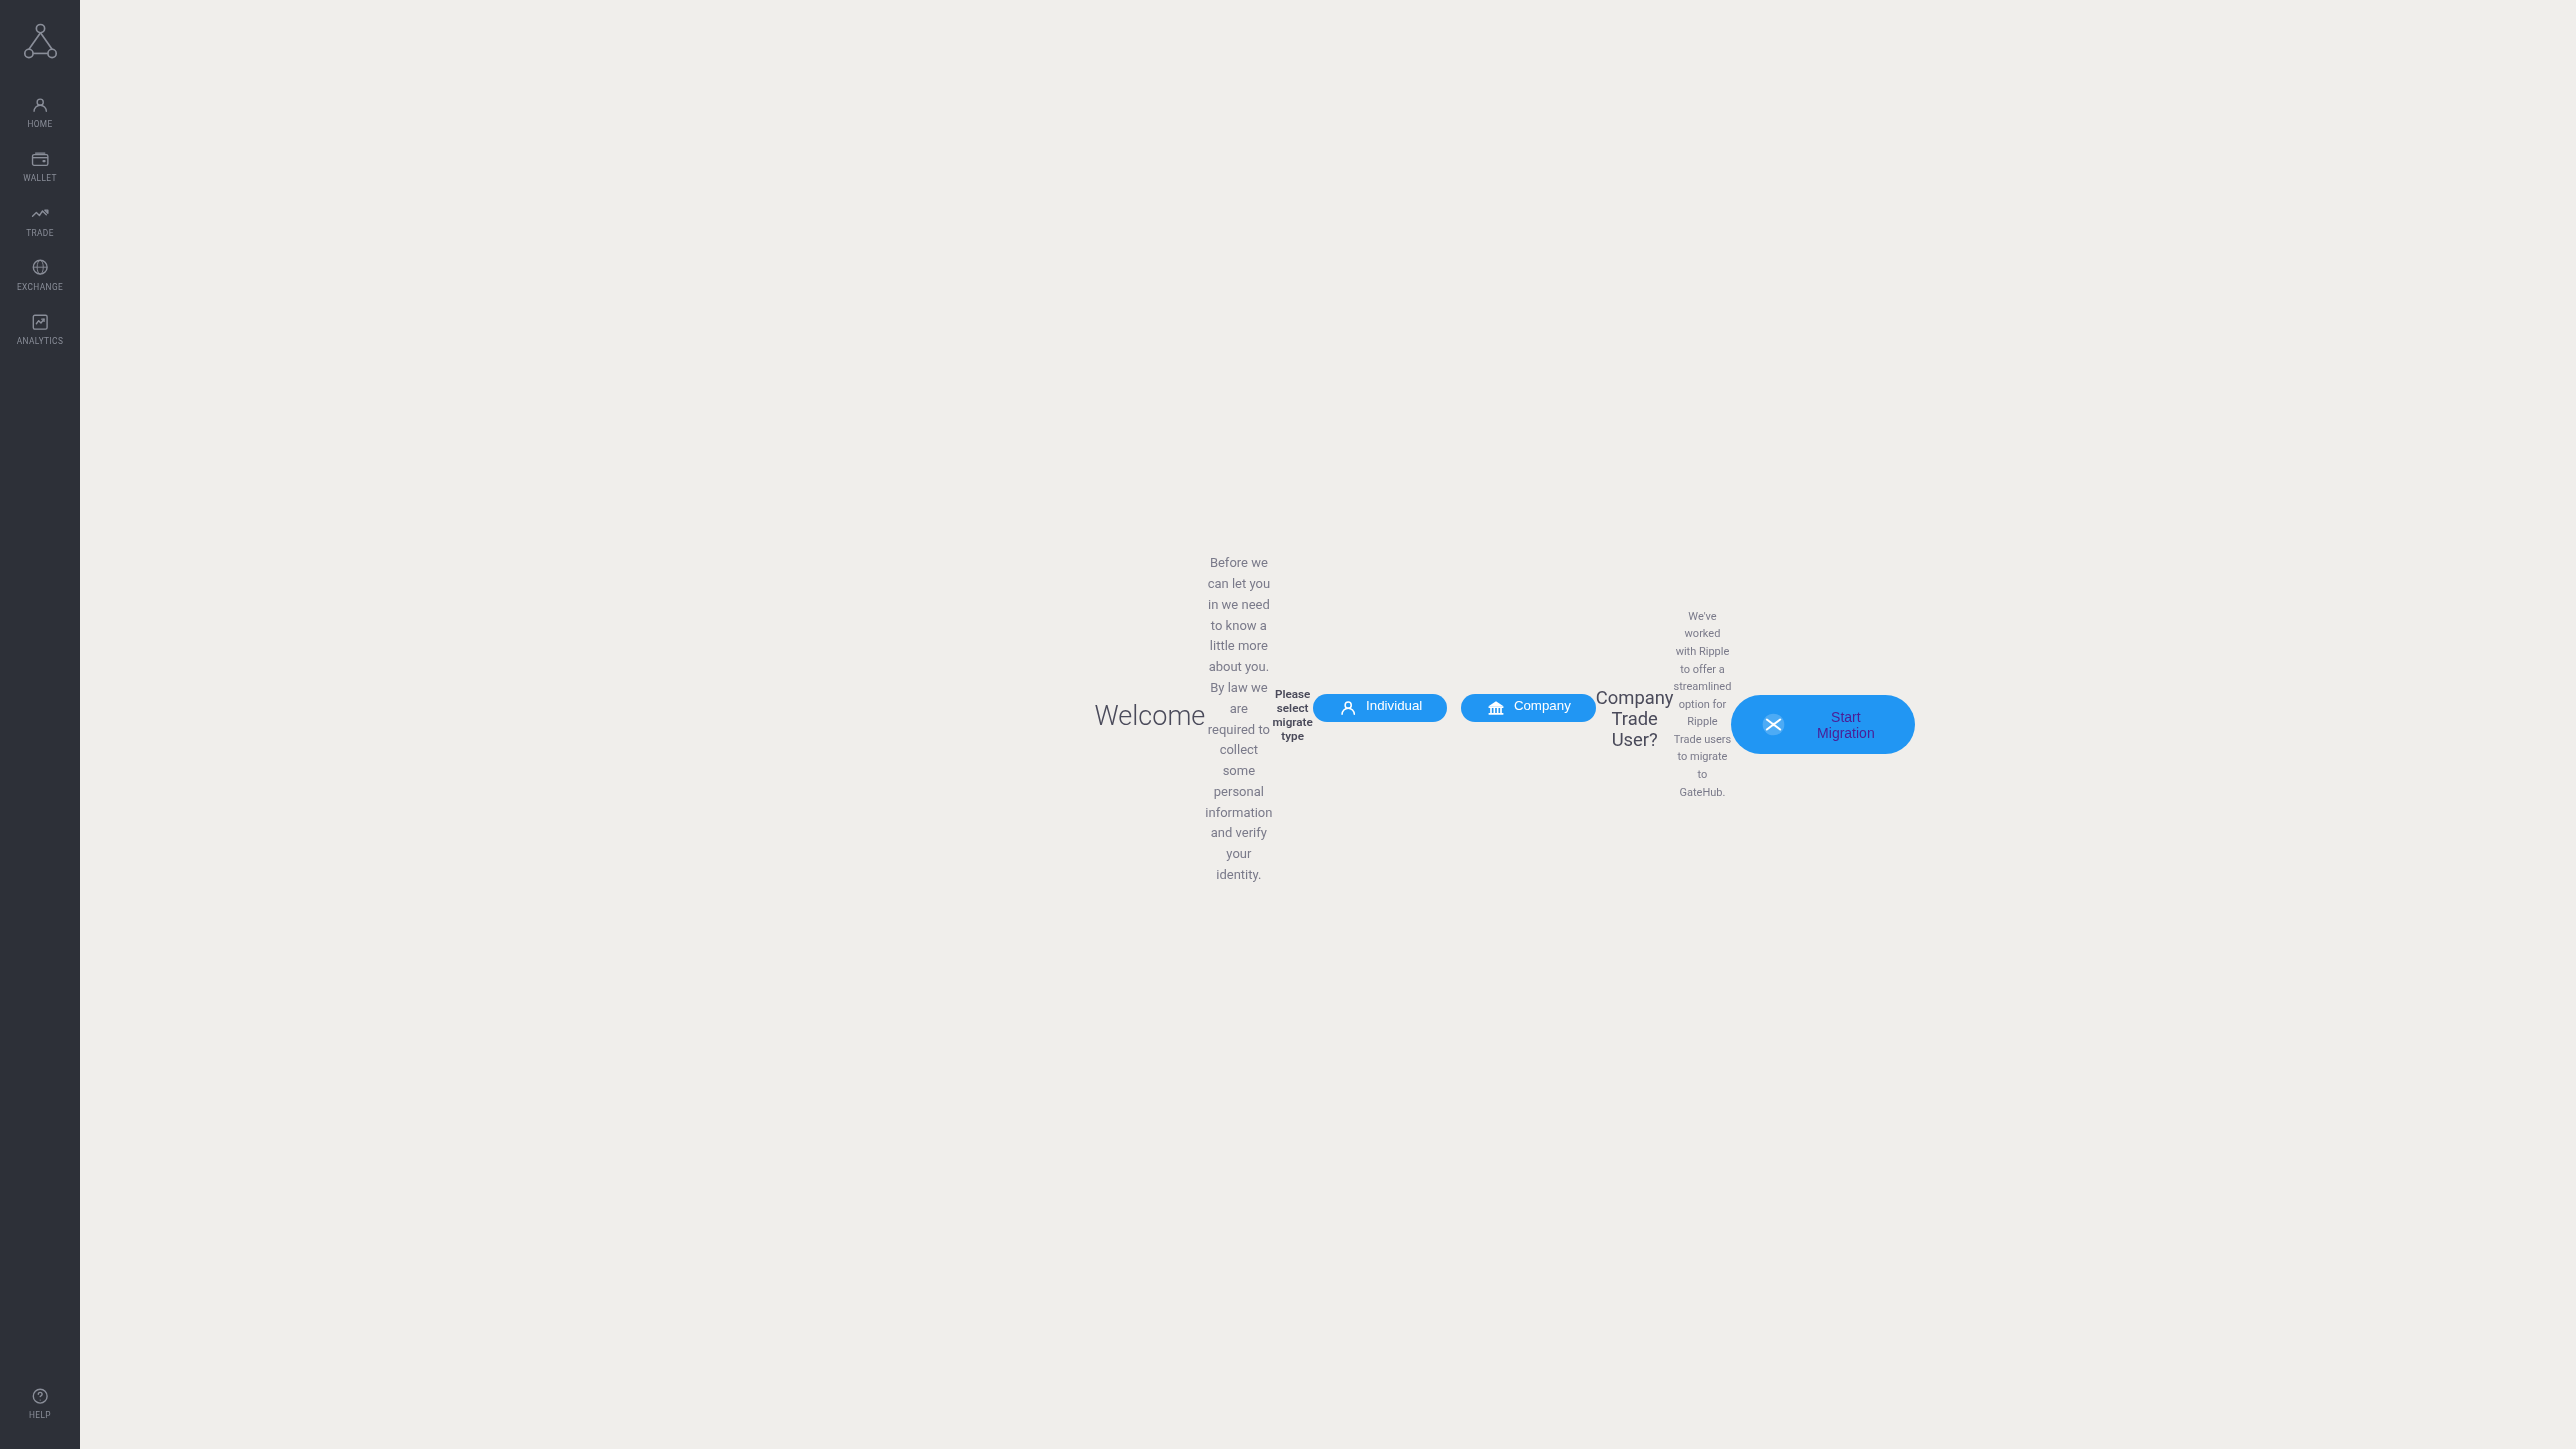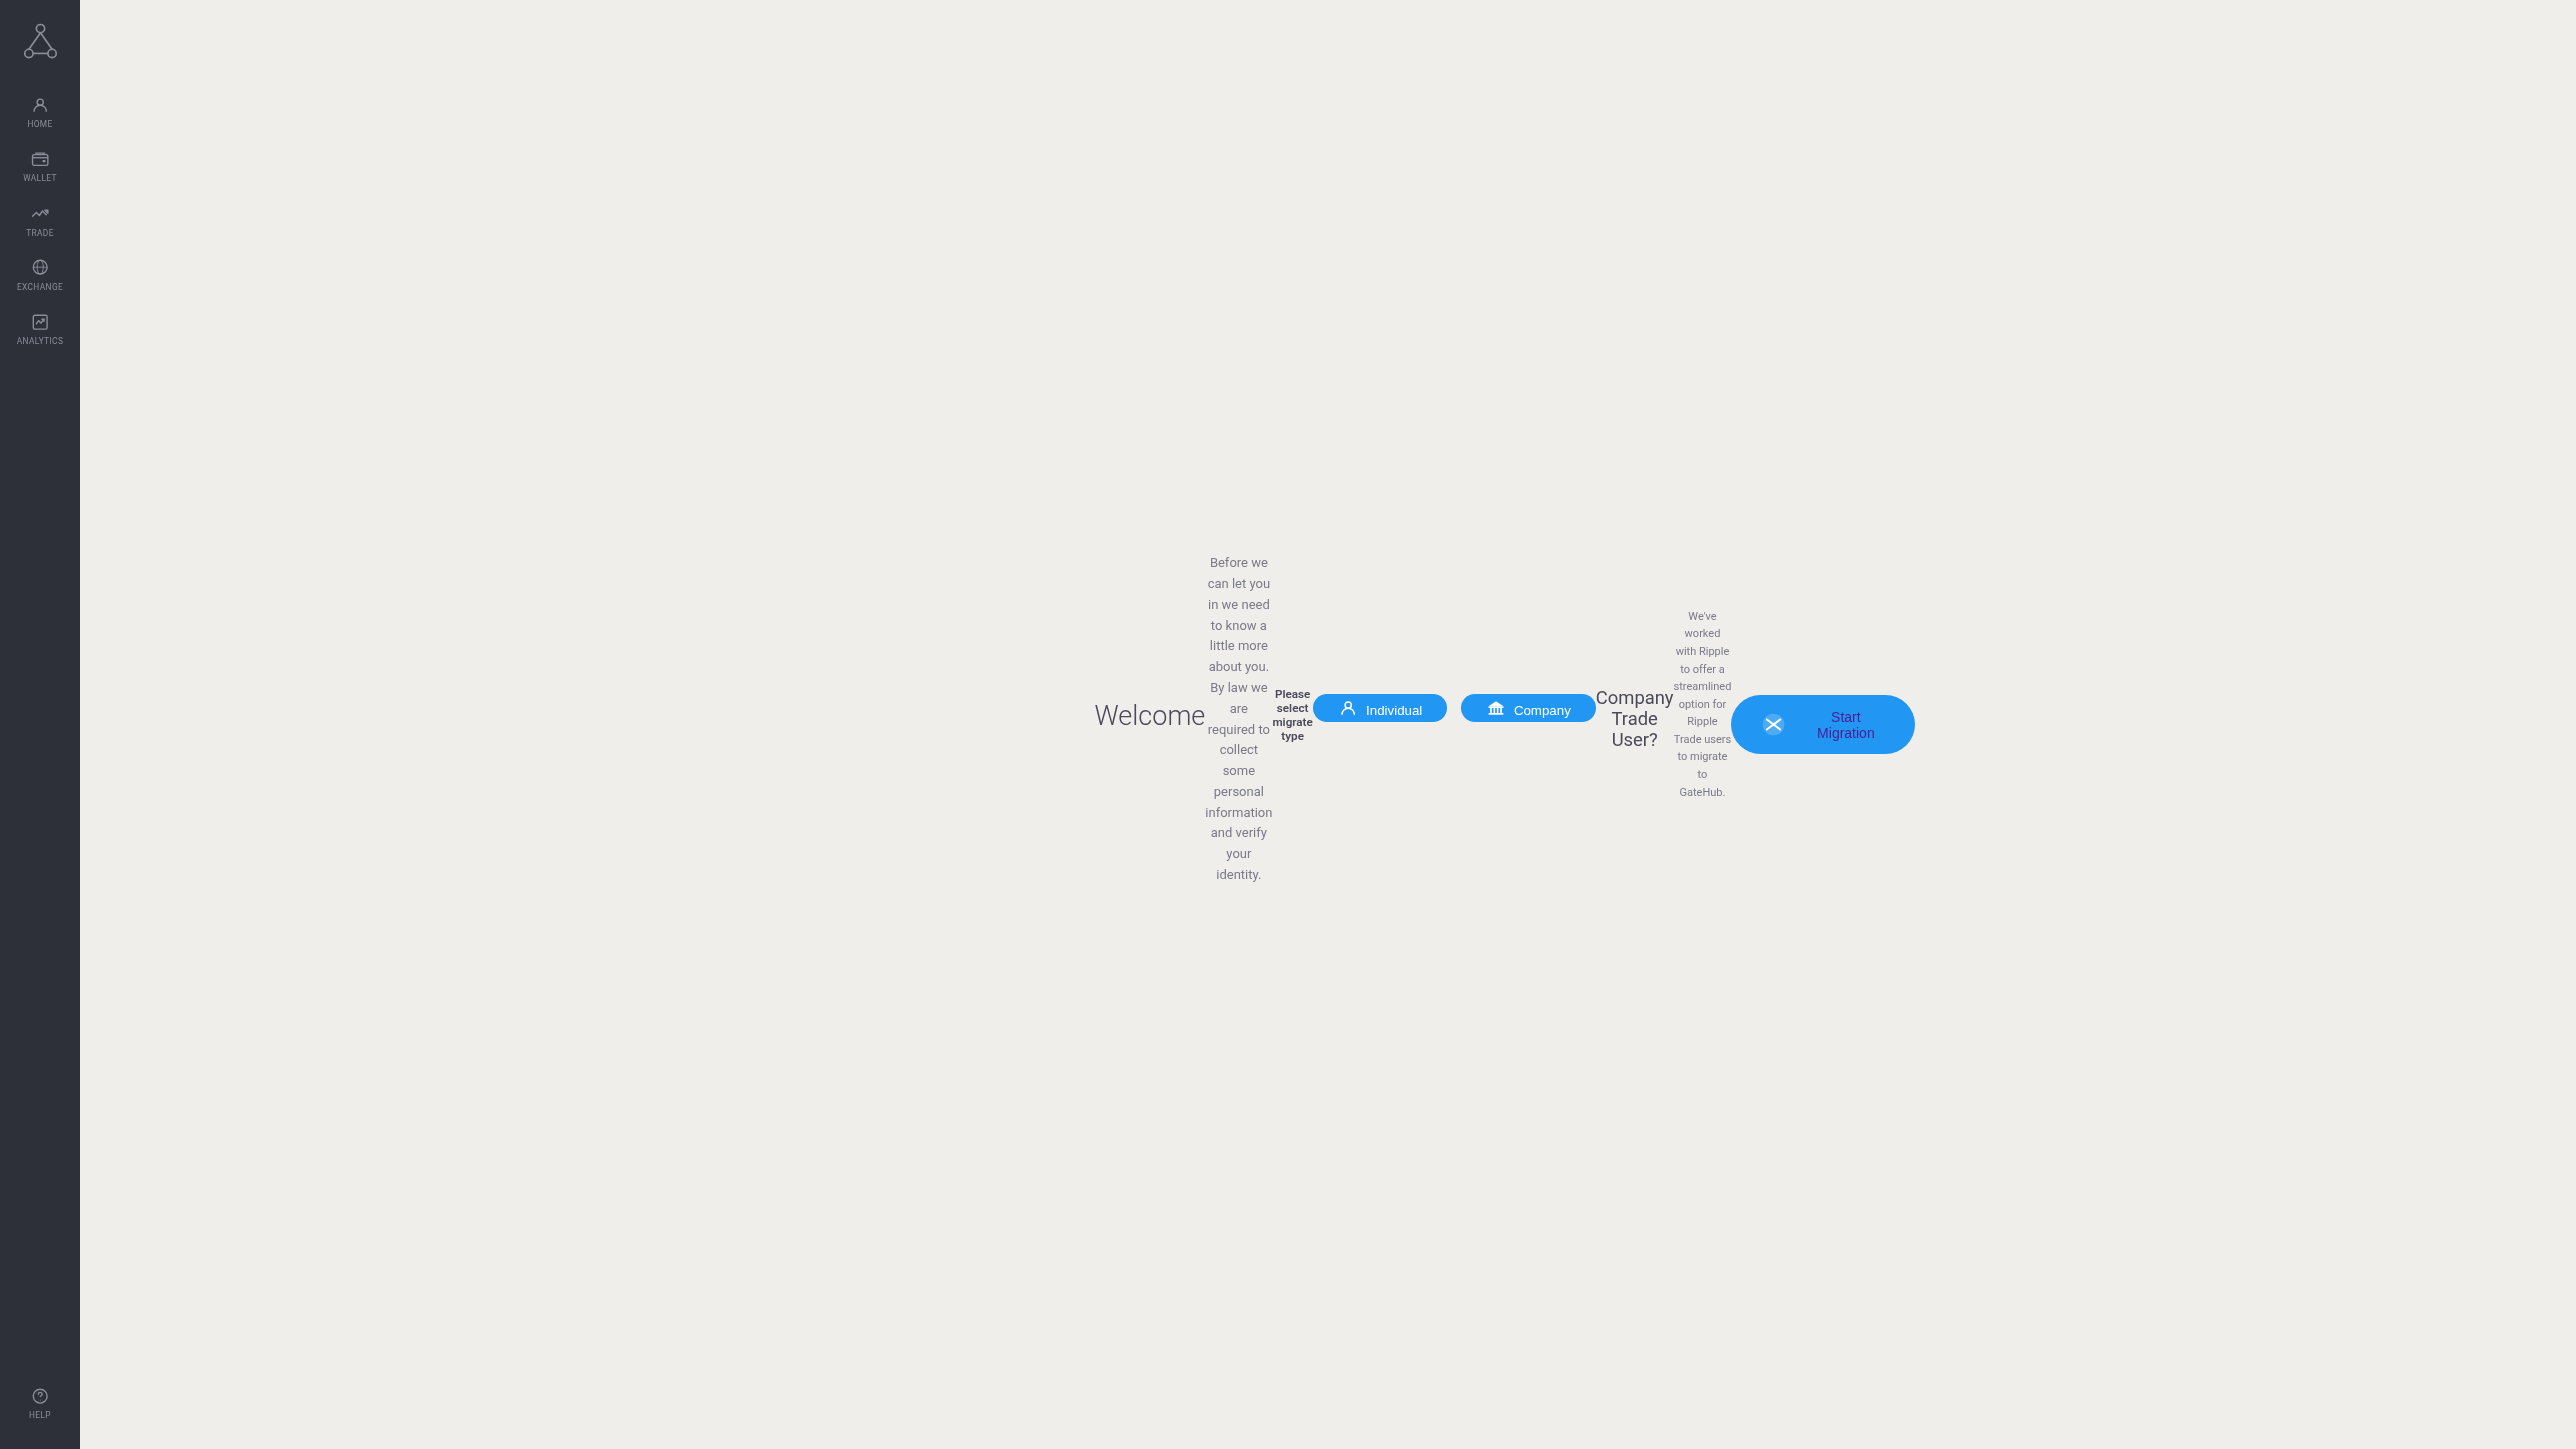--- a/index.html
+++ b/index.html
@@ -117,21 +117,21 @@
     }
 
     .account-type-buttons {
       display: flex;
       gap: 13.3px;
       margin-bottom: 33px;
     }
 
     .account-btn {
       display: flex;
-      align-items: flex-end;
+      align-items: flex-start;
       gap: 8.3px;
       padding: 4px 25px;
       border-radius: 42px;
       background: #2196f3;
       color: white;
       border: none;
       cursor: pointer;
       font-size: 13.3px;
       font-weight: 500;
       min-width: 133px;

